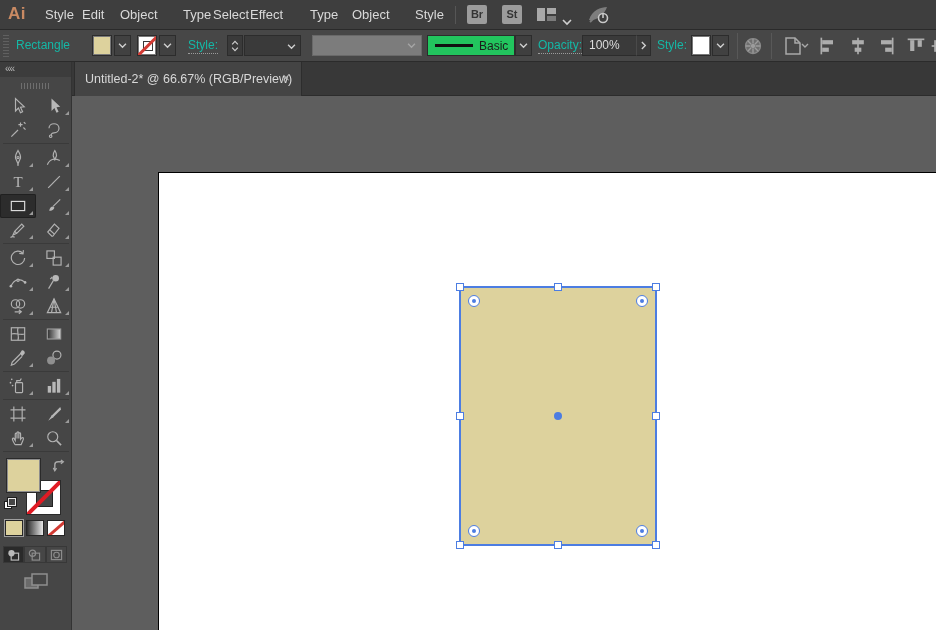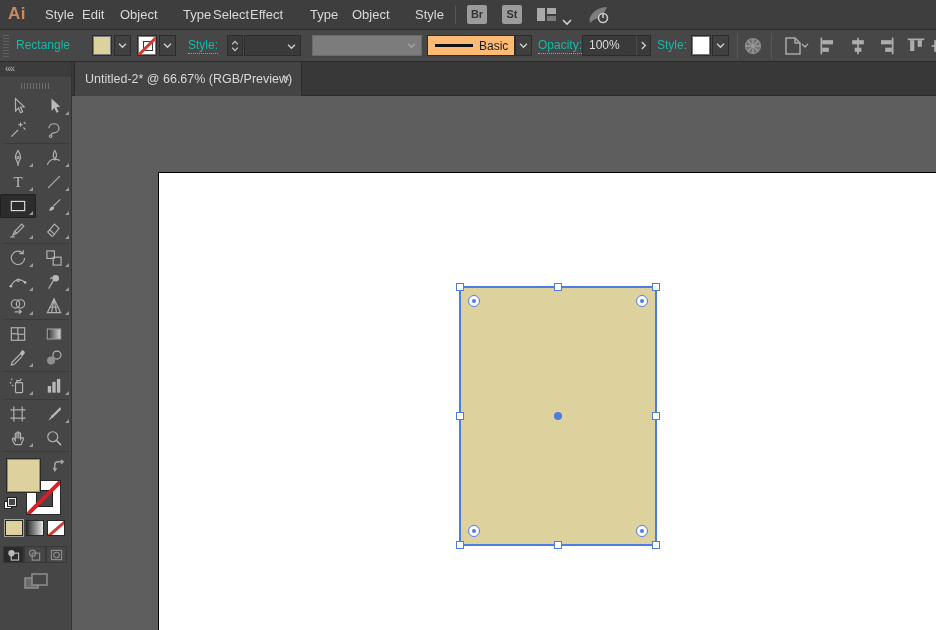--- a/index.html
+++ b/index.html
@@ -22,21 +22,21 @@
   .cb-label { position:absolute; top:0; height:31px; line-height:31px; font-size:12px; color:#14b8a6; }
   .dotted { border-bottom:1px dotted #9b9b9b; line-height:1.25 !important; height:auto !important; top:8px !important; }
   .swatch-btn { position:absolute; top:5px; width:20px; height:21px; border:1px solid #2c2c2c; box-shadow:inset 0 0 0 1px #787878; }
   .chev-btn { position:absolute; top:5px; width:17px; height:21px; background:#414141; border:1px solid #2c2c2c; display:flex; align-items:center; justify-content:center; }
   .darkfield { position:absolute; top:5px; height:21px; background:#3a3a3a; border:1px solid #2c2c2c; color:#dcdcdc; font-size:12px; }
   .stepper { display:flex; flex-direction:column; align-items:center; justify-content:center; gap:2px; }
   .stroke-none-mini { position:relative; background:#fff; overflow:hidden; }
   .stroke-none-mini::before { content:""; position:absolute; left:5px; top:5px; width:8px; height:8px; border:1.5px solid #3a3a3a; background:#fff; }
   .stroke-none-mini::after { content:""; position:absolute; left:-4px; top:8px; width:28px; height:2.5px; background:#d23b34; transform:rotate(-45deg); }
   .disabled-combo { position:absolute; top:5px; height:21px; background:#7c7c7c; border:1px solid #696969; display:flex; align-items:center; }
-  .white-combo { position:absolute; top:5px; height:21px; background:#fdba74; border:1px solid #2c2c2c; display:flex; align-items:center; color:#1c1c1c; font-size:12px; }
+  .white-combo { position:absolute; top:5px; height:21px; background:#22c55e; border:1px solid #2c2c2c; display:flex; align-items:center; color:#1c1c1c; font-size:12px; }
   .basic-line { width:38px; height:3px; background:#111; margin:0 6px 0 7px; }
   .cb-ico { position:absolute; top:6px; }
   .cb-vdiv { position:absolute; top:3px; width:1px; height:26px; background:#585858; }
 
   
   .tabbar { position:absolute; left:72px; top:62px; width:864px; height:34px; background:#383838; border-bottom:1px solid #2c2c2c; z-index:30; }
   .doc-tab { position:absolute; left:2px; top:0; width:228px; height:34px; background:#444444; border-left:1px solid #2d2d2d; border-right:1px solid #2d2d2d; }
   .doc-tab-title { position:absolute; left:10px; top:0; height:34px; line-height:34px; font-size:12.5px; color:#d8d8d8; white-space:nowrap; }
   .doc-tab-close { position:absolute; right:8px; top:9px; width:14px; height:14px; color:#bdbdbd; font-size:13px; line-height:14px; text-align:center; }
 

